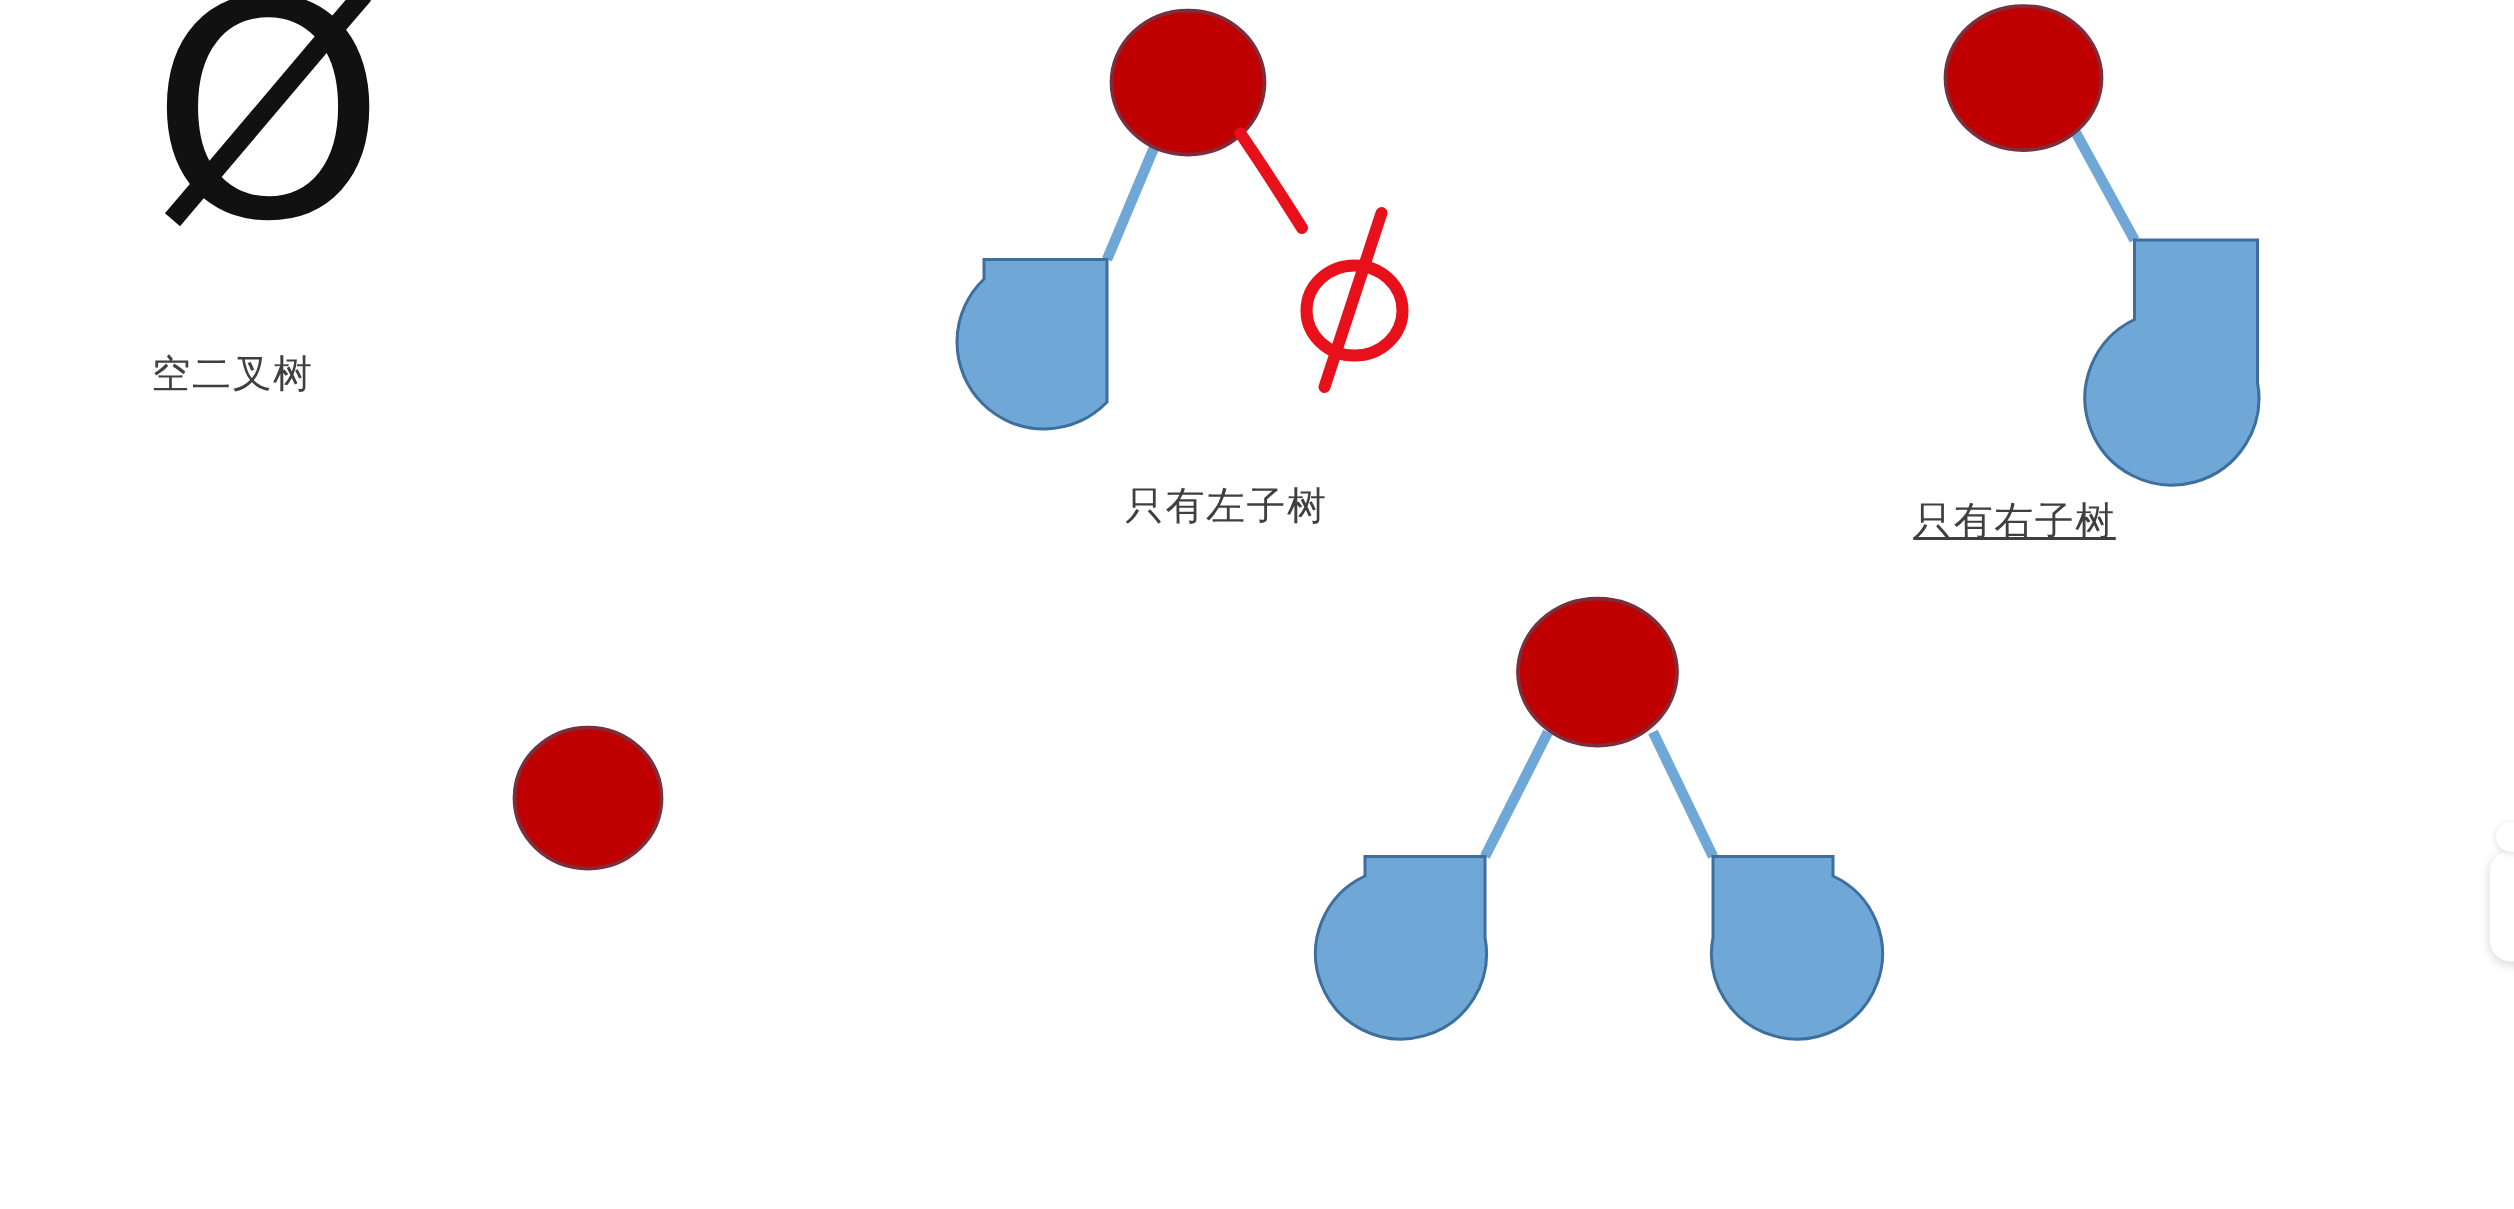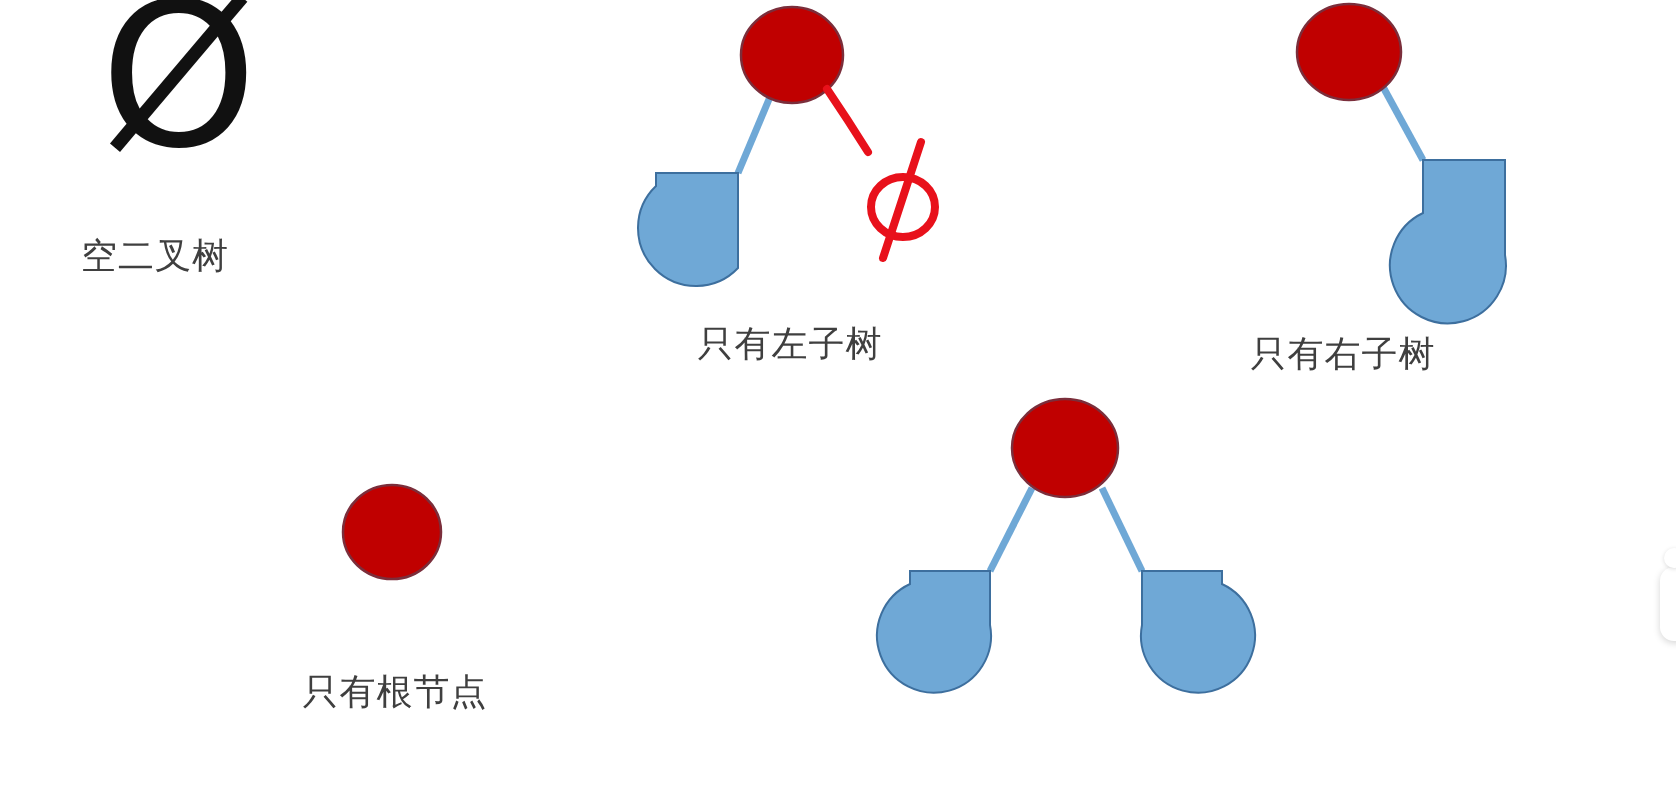--- a/index.html
+++ b/index.html
@@ -17,21 +17,21 @@
     background: #ffffff;
     overflow: hidden;
   }
   .figure {
     position: absolute;
   }
   .caption {
     position: absolute;
     color: #3f3f3f;
     font-family: "Liberation Serif", "DejaVu Serif", serif;
-    font-size: 36px;
+    font-size: 26px;
     letter-spacing: 1px;
     white-space: nowrap;
     text-align: center;
   }
   .empty-symbol {
     position: absolute;
     color: #111111;
     font-family: "DejaVu Sans", sans-serif;
     font-size: 200px;
     line-height: 1;
@@ -71,40 +71,39 @@
 
       <ellipse cx="202" cy="55" rx="51" ry="48" fill="#C00000" stroke="#7B2E3B" stroke-width="2.5"></ellipse>
 
       <path d="M 237 89 Q 258 120 278 152" stroke="#E8111B" stroke-width="8" fill="none" stroke-linecap="round"></path>
 
       <ellipse cx="313" cy="207" rx="32" ry="30" fill="none" stroke="#E8111B" stroke-width="8"></ellipse>
 
       <path d="M 331 142 L 293 258" stroke="#E8111B" stroke-width="8" fill="none" stroke-linecap="round"></path>
     </svg>
   </div>
-  <div class="caption" style="left:695px; top:320px; width:190px;">只有左子树</div>
+  <div class="caption" style="left:695px; top:320px; width:190px;text-align:right;">只有左子树</div>
 
   <div class="figure" style="left:1260px; top:0px;">
     <svg width="360" height="300" viewBox="0 0 360 300">
 
       <line x1="122" y1="85" x2="163" y2="160" stroke="#6FA8D6" stroke-width="7" stroke-linecap="butt"></line>
 
       <path d="M 163 160 L 163 213 A 58 58 0 1 0 245 255 L 245 160 Z" fill="#6FA8D6" stroke="#3D6F9E" stroke-width="2"></path>
 
       <ellipse cx="89" cy="52" rx="52" ry="48" fill="#C00000" stroke="#7B2E3B" stroke-width="2.5"></ellipse>
     </svg>
   </div>
-  <div class="caption" style="left:1248px; top:330px; width:190px;">只有右子树</div>
+  <div class="caption" style="left:1248px; top:330px; width:190px;text-decoration:underline;">只有右子树</div>
 
   <div class="figure" style="left:320px; top:470px;">
     <svg width="180" height="140" viewBox="0 0 180 140">
       <ellipse cx="72" cy="62" rx="49" ry="47" fill="#C00000" stroke="#7B2E3B" stroke-width="2.5"></ellipse>
     </svg>
   </div>
-  <div class="caption" style="left:300px; top:668px; width:190px;">只有根节点</div>
 
   <div class="figure" style="left:860px; top:390px;">
     <svg width="420" height="310" viewBox="0 0 420 310">
 
       <line x1="130" y1="181" x2="172" y2="98" stroke="#6FA8D6" stroke-width="7" stroke-linecap="butt"></line>
 
       <line x1="242" y1="98" x2="282" y2="181" stroke="#6FA8D6" stroke-width="7" stroke-linecap="butt"></line>
 
       <path d="M 130 181 L 130 235 A 57 57 0 1 1 50 194 L 50 181 Z" fill="#6FA8D6" stroke="#3D6F9E" stroke-width="2"></path>
 

